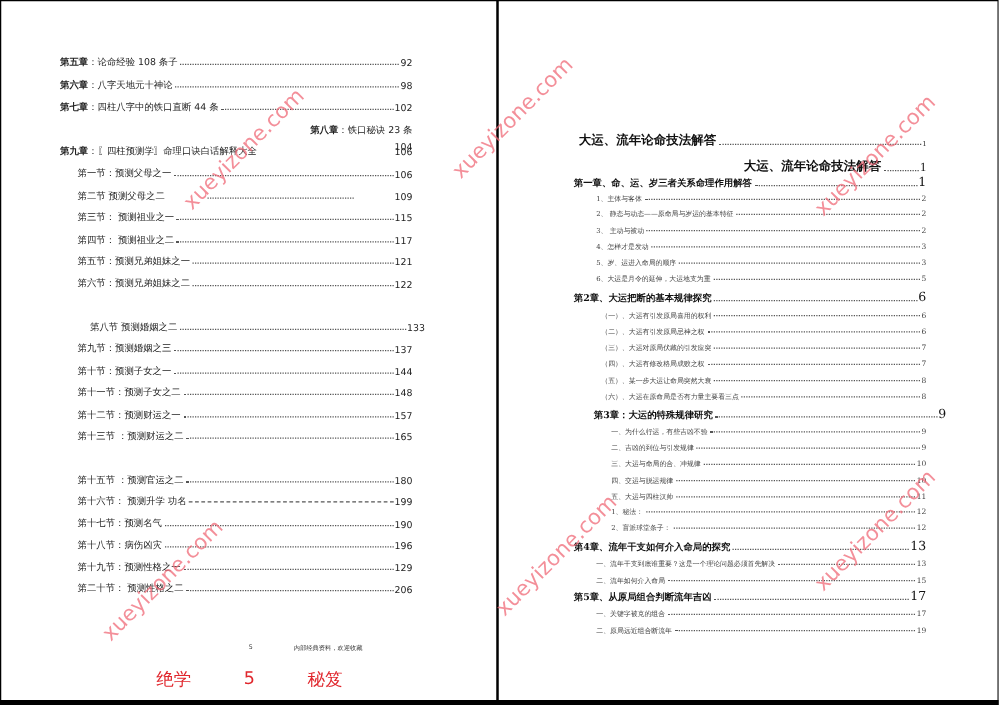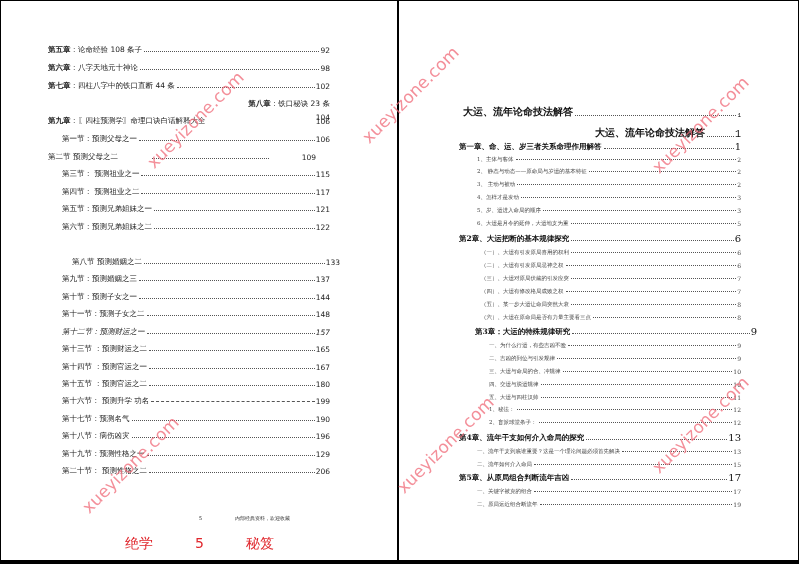--- a/index.html
+++ b/index.html
@@ -11,21 +11,21 @@
   .page-left{left:0;width:397px;}
   .page-right{left:399px;width:400px;}
   .toc-row{position:absolute;display:flex;align-items:flex-end;white-space:nowrap;color:#222;}
   .toc-row .lbl{flex:0 0 auto;}
   .toc-row .dots{flex:1 1 auto;border-bottom:1px dotted #555;margin:0 1px 3px 2px;height:0;}
   .toc-row .dashes{flex:1 1 auto;border-bottom:1px dashed #555;margin:0 1px 4px 2px;height:0;}
   .toc-row .pg{flex:0 0 auto;}
   .l-chap{font-size:7.5px;}
   .l-chap .num{font-weight:bold;}
   .l-sec{font-size:7.5px;}
-  .r-title{font-family:Liberation Mono, monospace;font-weight:bold;color:#111;}
+  .r-title{font-family:Liberation Serif, serif;font-weight:bold;color:#111;}
   .r-chap{font-family:"DejaVu Serif","Liberation Serif",serif;font-weight:bold;font-size:7.5px;color:#111;}
   .r-sub{font-family:"DejaVu Serif","Liberation Serif",serif;font-size:5.5px;color:#444;}
   .r-chap .pg{font-size:10px;font-weight:normal;}
   .r-sub .pg{font-size:6px;}
   .footer-small{position:absolute;font-size:5px;color:#333;}
   .red-footer{position:absolute;top:535px;font-size:14px;color:#e0262c;font-family:"DejaVu Sans",sans-serif;}
   .watermark{position:absolute;color:#f06a78;font-size:17px;opacity:0.75;transform-origin:left center;transform:rotate(-45deg);white-space:nowrap;font-family:"DejaVu Sans",sans-serif;}
 </style>
 </head>
 <body>
@@ -60,21 +60,21 @@
     <span class="lbl"><span class="num">第九章</span><span>：</span><span>〖四柱预测学〗命理口诀白话解释大全</span></span>
     <span class="dots" style="border:none"></span>
     <span class="pg">106</span>
   </div>
 
   <div class="toc-row l-sec" style="left:62px;top:134px;width:268px;">
       <span class="lbl">第一节：预测父母之一</span>
       <span class="dots"></span>
       <span class="pg">106</span>
     </div>
-  <div class="toc-row l-sec" style="left:48px;top:152px;width:268px;gap:32px;">
+  <div class="toc-row l-sec" style="left:62px;top:152px;width:268px;gap:32px;">
       <span class="lbl">第二节  预测父母之二</span>
       <span class="dots"></span>
       <span class="pg">109</span>
     </div>
   <div class="toc-row l-sec" style="left:62px;top:169px;width:268px;">
       <span class="lbl">第三节：   预测祖业之一</span>
       <span class="dots"></span>
       <span class="pg">115</span>
     </div>
   <div class="toc-row l-sec" style="left:62px;top:187px;width:268px;">
@@ -105,34 +105,29 @@
   <div class="toc-row l-sec" style="left:62px;top:292px;width:268px;">
       <span class="lbl">第十节：预测子女之一</span>
       <span class="dots"></span>
       <span class="pg">144</span>
     </div>
   <div class="toc-row l-sec" style="left:62px;top:309px;width:268px;">
       <span class="lbl">第十一节：预测子女之二</span>
       <span class="dots"></span>
       <span class="pg">148</span>
     </div>
-  <div class="toc-row l-sec" style="left:62px;top:327px;width:268px;font-style:italic;">
+  <div class="toc-row l-sec" style="left:62px;top:327px;width:268px;">
       <span class="lbl"> 第十二节：预测财运之一</span>
       <span class="dots"></span>
       <span class="pg">157</span>
     </div>
   <div class="toc-row l-sec" style="left:62px;top:344px;width:268px;">
       <span class="lbl">第十三节 ：预测财运之二</span>
       <span class="dots"></span>
       <span class="pg">165</span>
-    </div>
-  <div class="toc-row l-sec" style="left:62px;top:362px;width:268px;">
-      <span class="lbl">第十四节 ：预测官运之一</span>
-      <span class="dots"></span>
-      <span class="pg">167</span>
     </div>
   <div class="toc-row l-sec" style="left:62px;top:379px;width:268px;justify-content:space-between;">
       <span class="lbl"> 第十五节 ：预测官运之二</span>
       <span class="dots"></span>
       <span class="pg">180</span>
     </div>
   <div class="toc-row l-sec" style="left:62px;top:396px;width:268px;">
       <span class="lbl">第十六节：   预测升学   功名</span>
       <span class="dashes"></span>
       <span class="pg">199</span>

